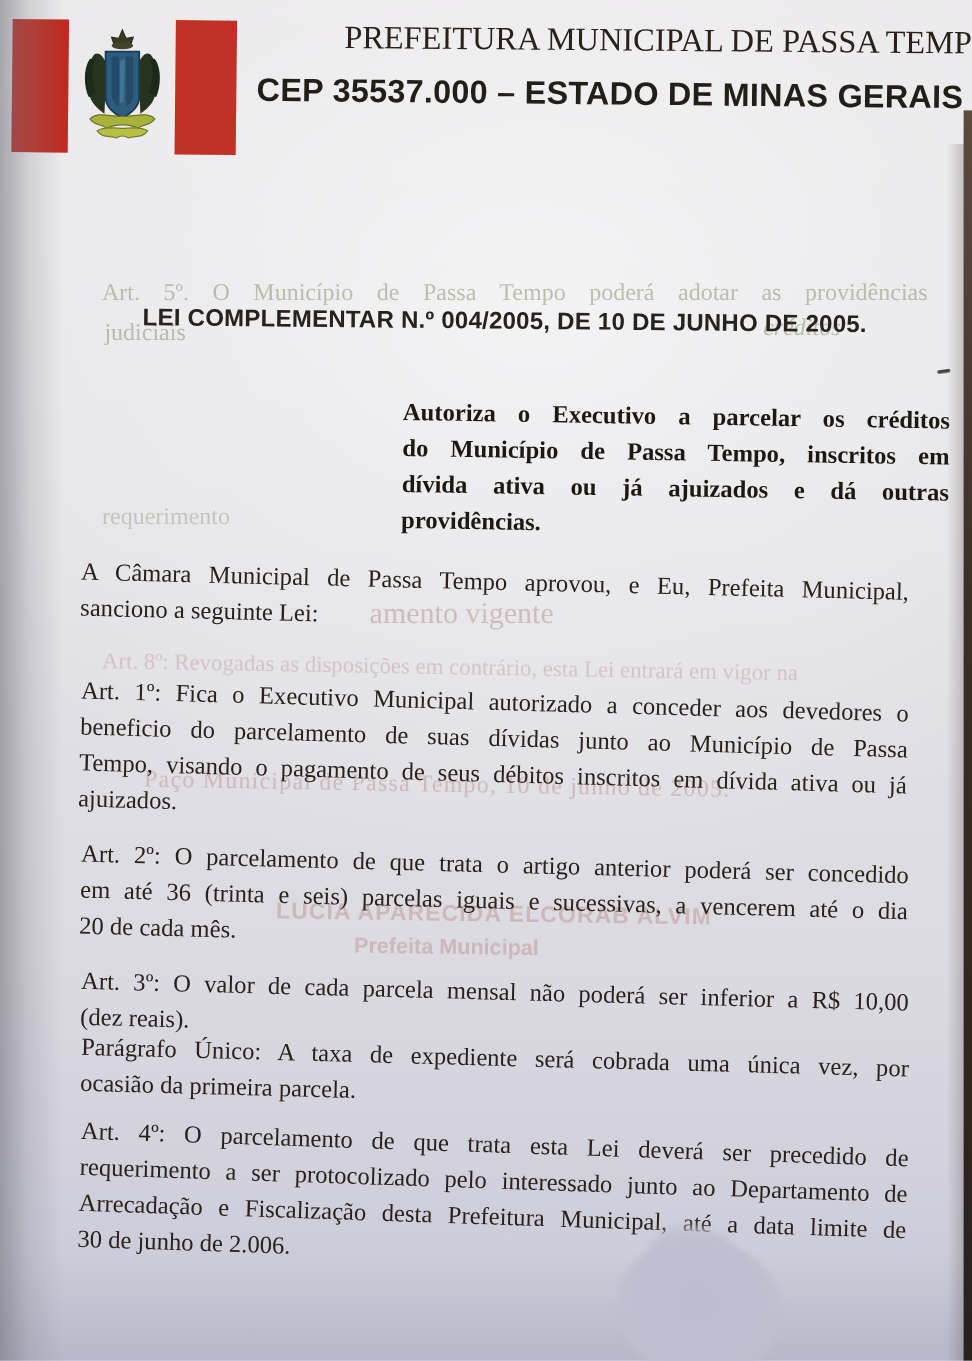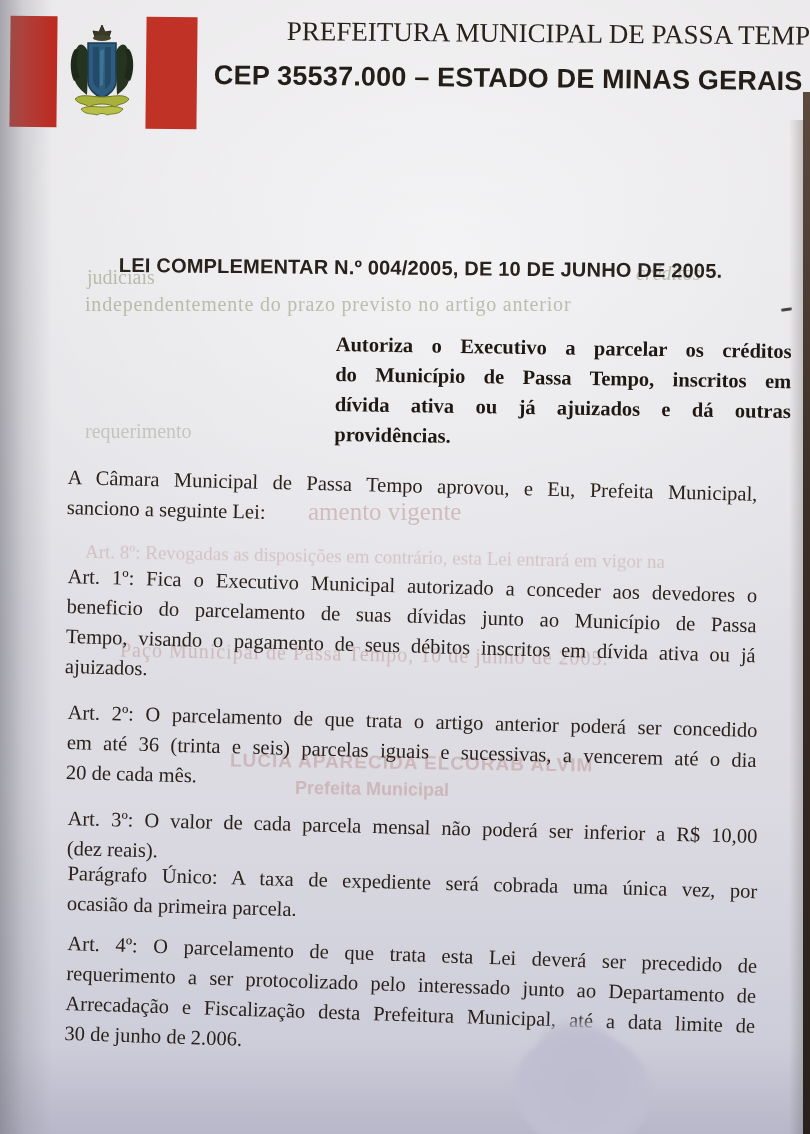--- a/index.html
+++ b/index.html
@@ -115,23 +115,23 @@
       <path d="M43 28 L47 26 L46 62 L43 63 Z" fill="#3f7496"></path>
 
       <path d="M18 76 C24 70 34 74 45 74 C56 74 66 70 72 76 C68 82 62 80 58 84 C52 80 38 80 32 84 C28 80 22 82 18 76 Z" fill="#a8b13a" stroke="#6e7626" stroke-width="1"></path>
       <path d="M24 86 C30 82 40 84 45 84 C50 84 60 82 66 86 C62 92 56 90 50 92 C47 90 43 90 40 92 C34 90 28 92 24 86 Z" fill="#b7bf46" stroke="#77802a" stroke-width="1"></path>
     </svg>
   </div>
 
   <div class="hdr1">PREFEITURA MUNICIPAL DE PASSA TEMPO</div>
   <div class="hdr2">CEP 35537.000 – ESTADO DE MINAS GERAIS</div>
 
+  <div class="ghost g-green" style="left:85px;top:233px;font-size:20px;width:688px;text-align:justify;text-align-last:justify;white-space:normal;">Art. 5º. O Município de Passa Tempo poderá adotar as providências</div>
   <div class="ghost g-green" style="left:87px;top:266px;font-size:20px;">judiciais</div>
   <div class="ghost g-green" style="left:636px;top:262px;font-size:20px;font-style:italic;">créditos</div>
-  <div class="ghost g-green" style="left:85px;top:293px;font-size:20px;letter-spacing:0.8px;">independentemente do prazo previsto no artigo anterior</div>
   <div class="ghost g-green2" style="left:85px;top:420px;font-size:20px;">requerimento</div>
   <div class="ghost g-pink" style="left:308px;top:498px;font-size:25px;">amento vigente</div>
   <div class="ghost g-pink" style="left:85px;top:546px;font-size:19px;transform:rotate(1deg);opacity:0.8;">Art. 8º: Revogadas as disposições em contrário, esta Lei entrará em vigor na</div>
   <div class="ghost g-pink" style="left:120px;top:643px;font-size:20px;letter-spacing:1px;transform:rotate(1deg);">Paço Municipal de Passa Tempo, 10 de junho de 2005.</div>
   <div class="ghost g-pink g-sans" style="left:230px;top:752px;font-size:19px;letter-spacing:1px;transform:rotate(0.8deg);">LUCIA APARECIDA ELCORAB ALVIM</div>
   <div class="ghost g-pink g-sans" style="left:295px;top:779px;font-size:18px;transform:rotate(0.8deg);">Prefeita Municipal</div>
 
   <div class="law-title">LEI COMPLEMENTAR N.º 004/2005, DE 10 DE JUNHO DE 2005.</div>
 
   <div class="ementa">

